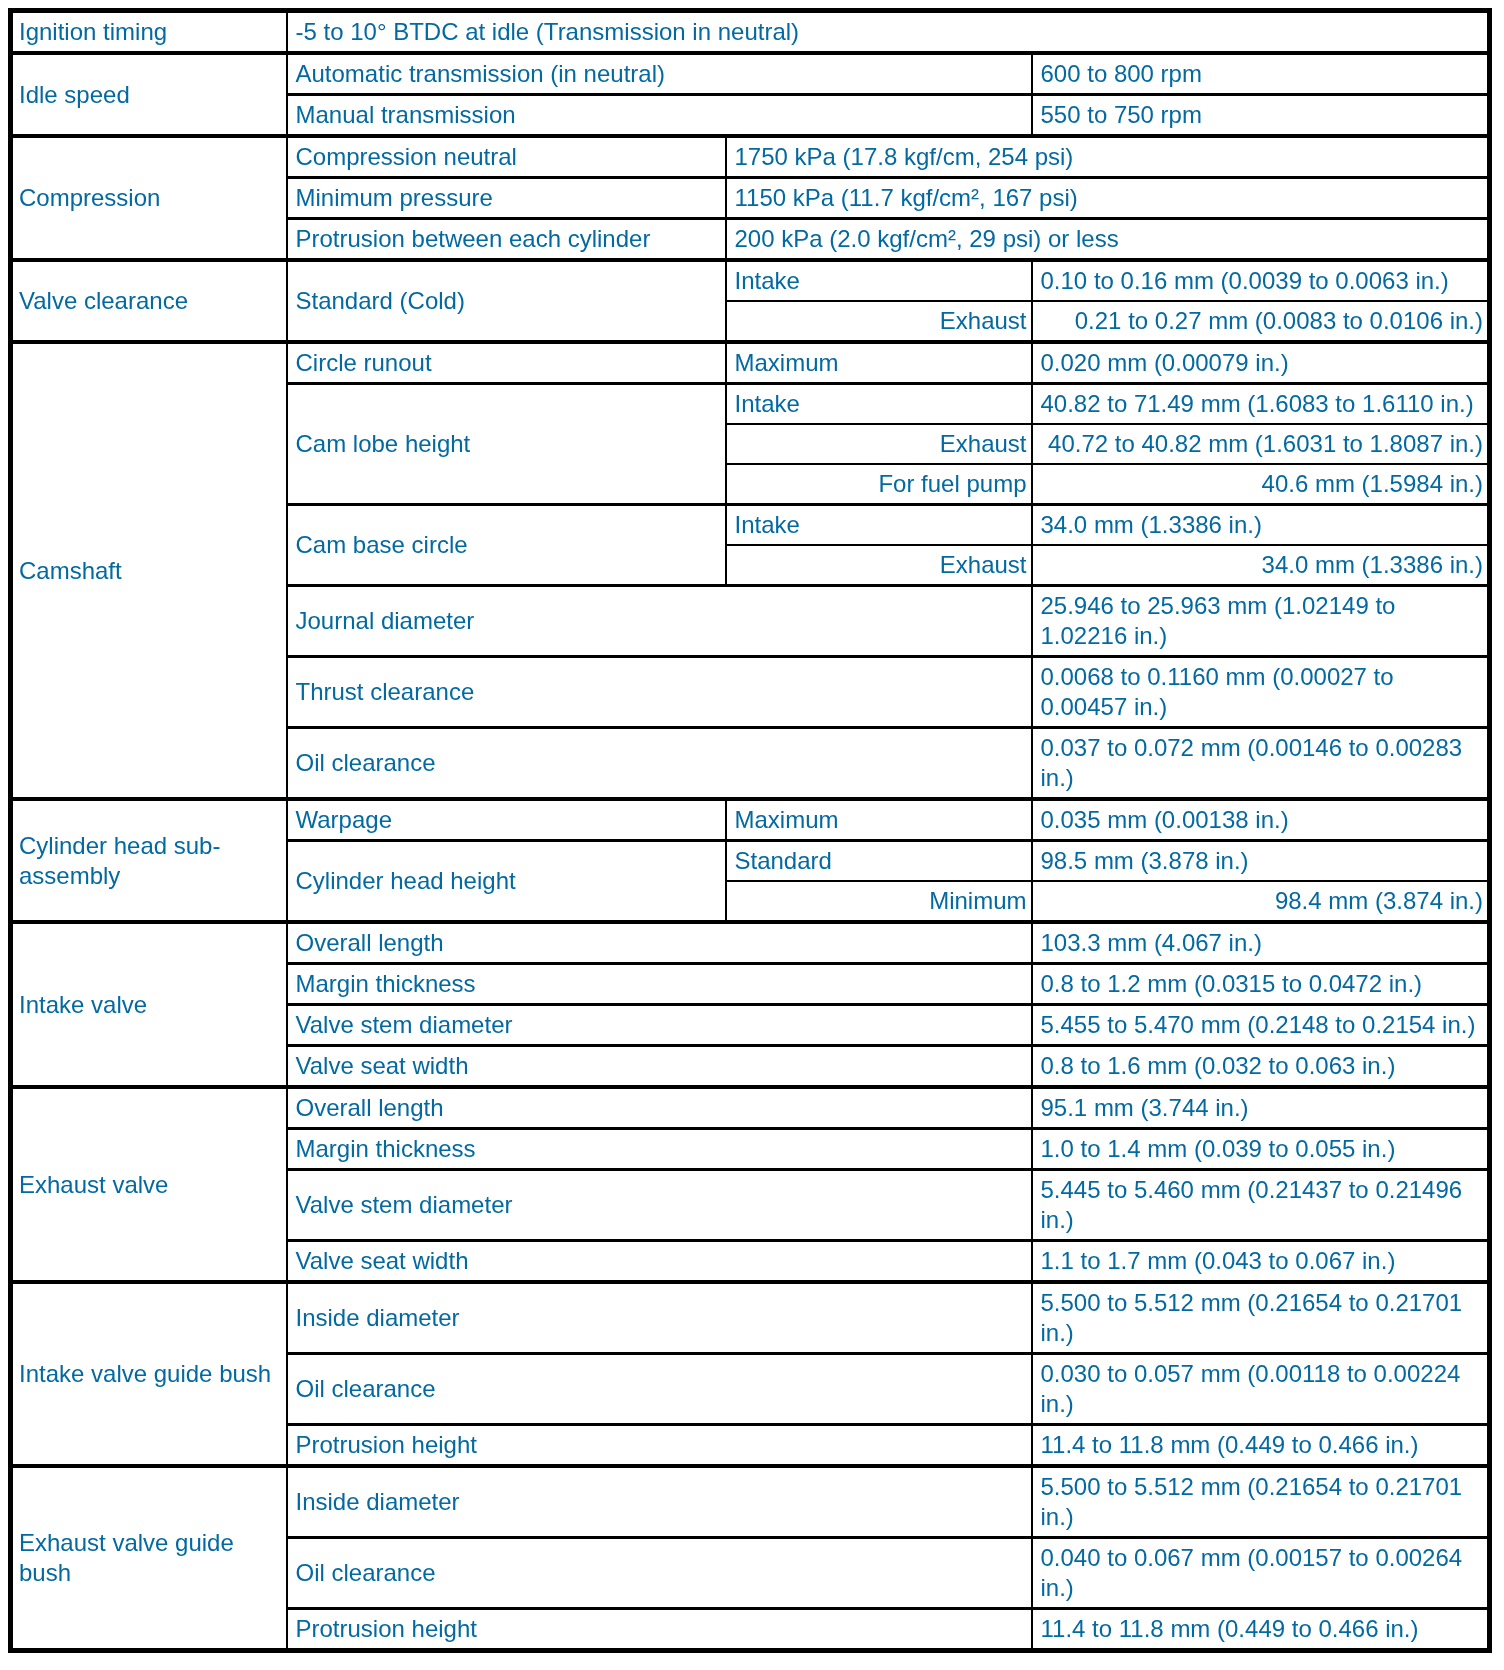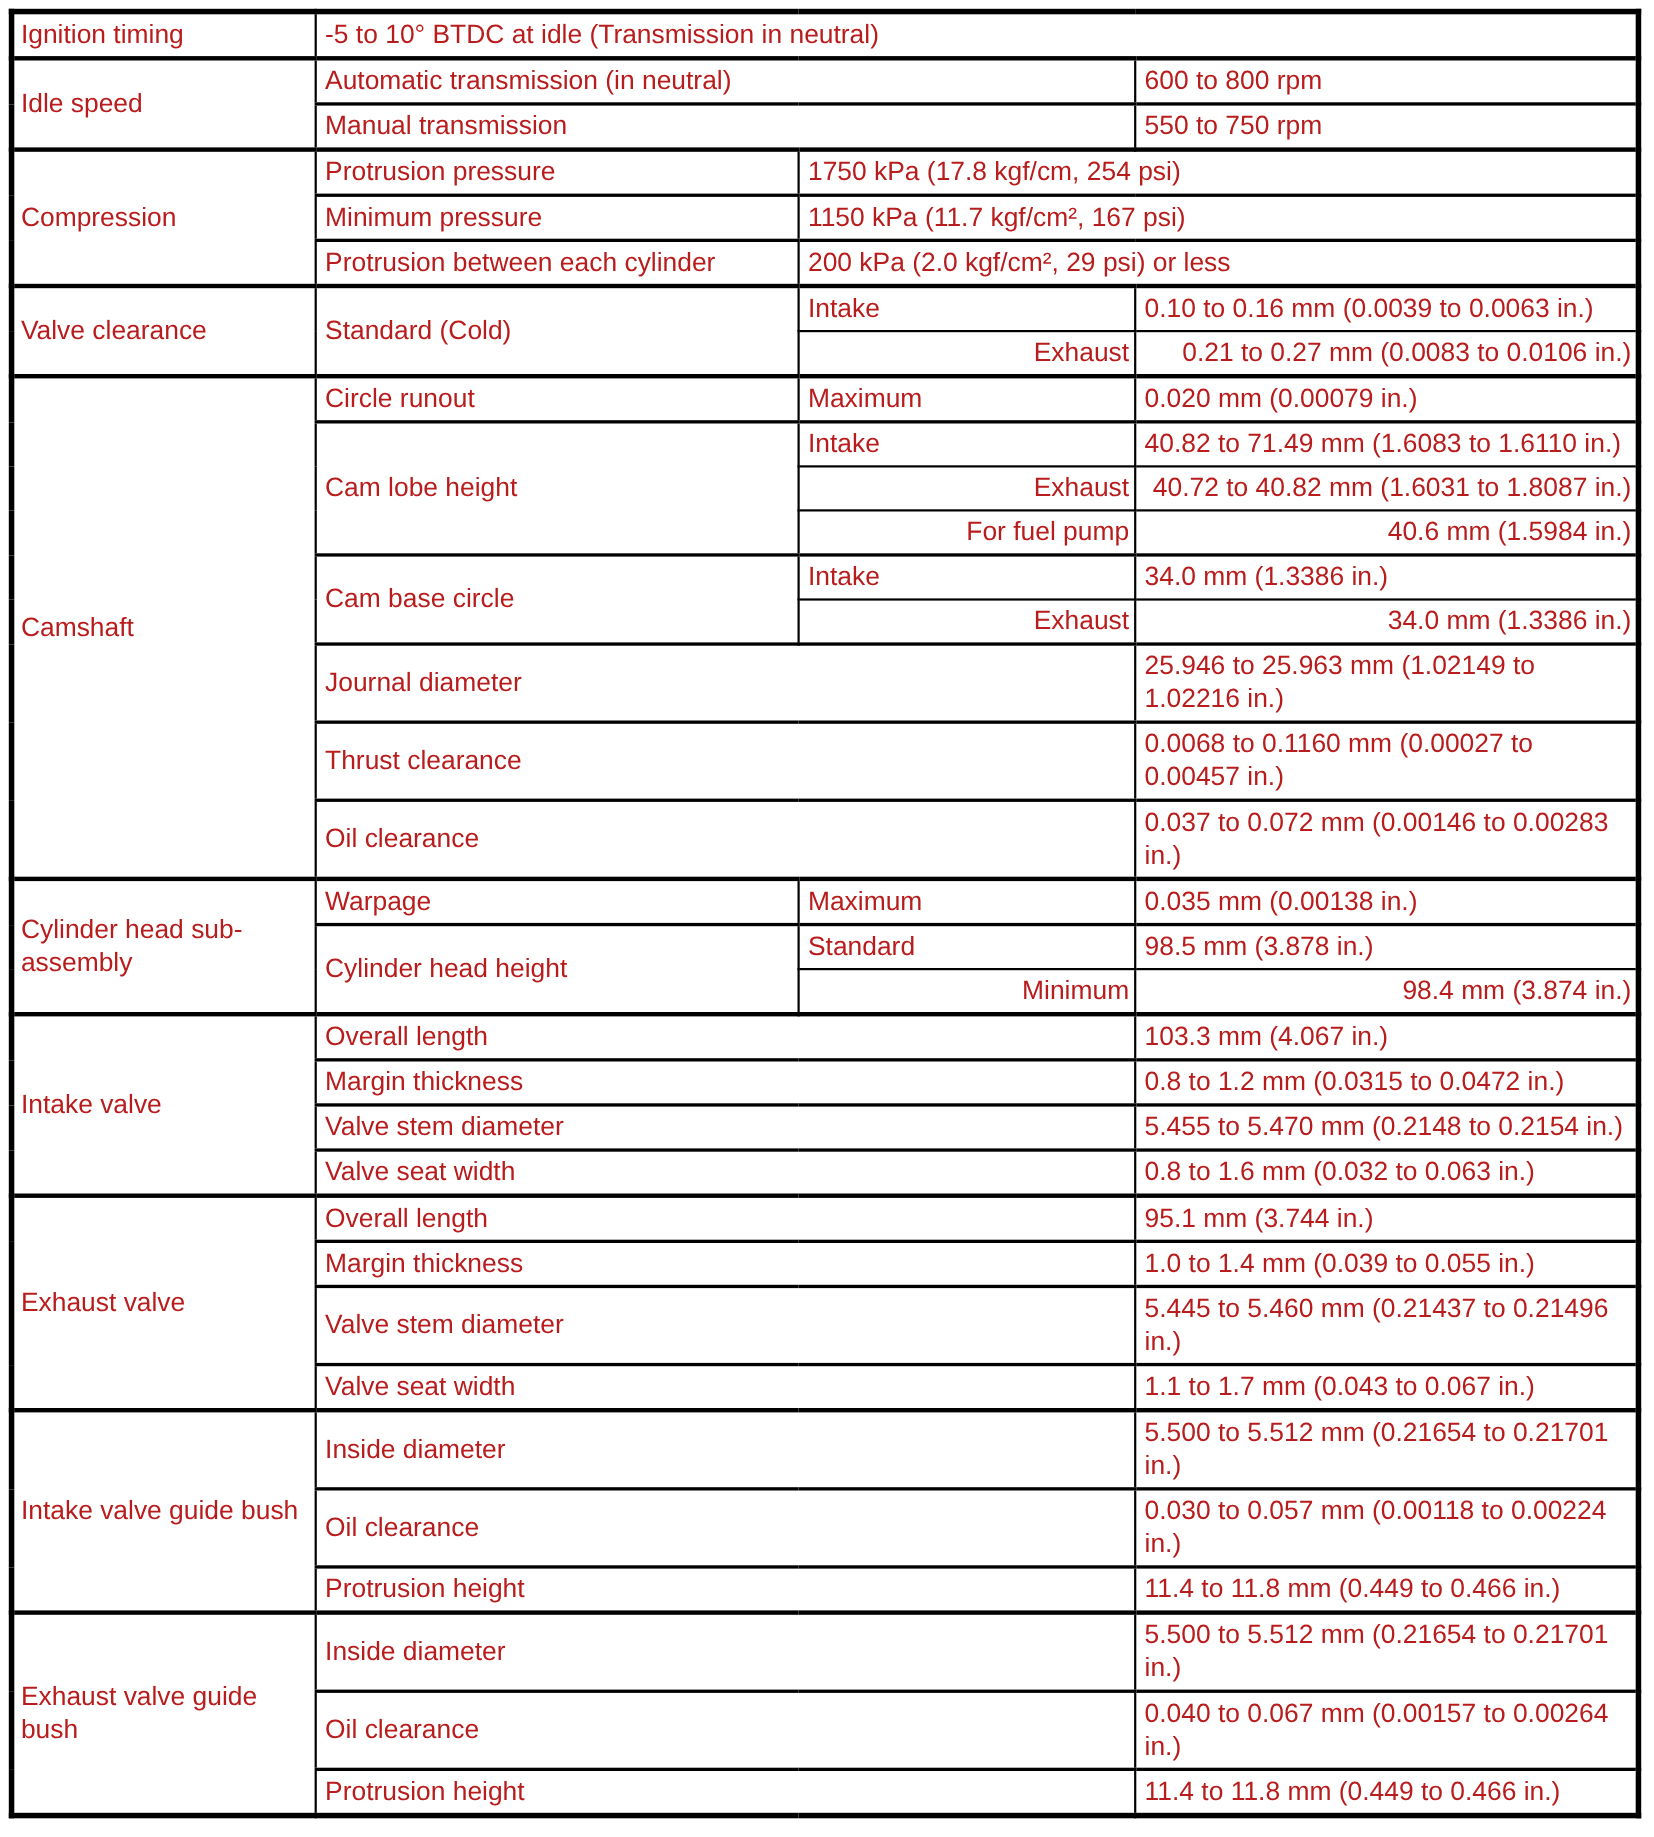--- a/index.html
+++ b/index.html
@@ -14,21 +14,21 @@
     padding: 8px 0 0 8px;
     box-sizing: border-box;
   }
   table.spec {
     border-collapse: collapse;
     table-layout: fixed;
     width: 1483px;
     border: 5px solid #000000;
     font-family: "Liberation Sans", sans-serif;
     font-size: 24px;
-    color: #b91c1c;
+    color: #0369a1;
     background: #ffffff;
   }
   col.c1 { width: 276px; }
   col.c2 { width: 439px; }
   col.c3 { width: 306px; }
   col.c4 { width: 458px; }
   td {
     border: 2px solid #000000;
     padding: 4px 4px 4px 8px;
     vertical-align: middle;
@@ -64,21 +64,21 @@
           <td rowspan="2" class="cat">Idle speed</td>
           <td colspan="2">Automatic transmission (in neutral)</td>
           <td>600 to 800 rpm</td>
         </tr>
         <tr class="item s">
           <td colspan="2">Manual transmission</td>
           <td>550 to 750 rpm</td>
         </tr>
         <tr class="sec s">
           <td rowspan="3" class="cat">Compression</td>
-          <td>Protrusion pressure</td>
+          <td>Compression neutral</td>
           <td colspan="2">1750 kPa (17.8 kgf/cm, 254 psi)</td>
         </tr>
         <tr class="item s">
           <td>Minimum pressure</td>
           <td colspan="2">1150 kPa (11.7 kgf/cm², 167 psi)</td>
         </tr>
         <tr class="item s">
           <td>Protrusion between each cylinder</td>
           <td colspan="2">200 kPa (2.0 kgf/cm², 29 psi) or less</td>
         </tr>

